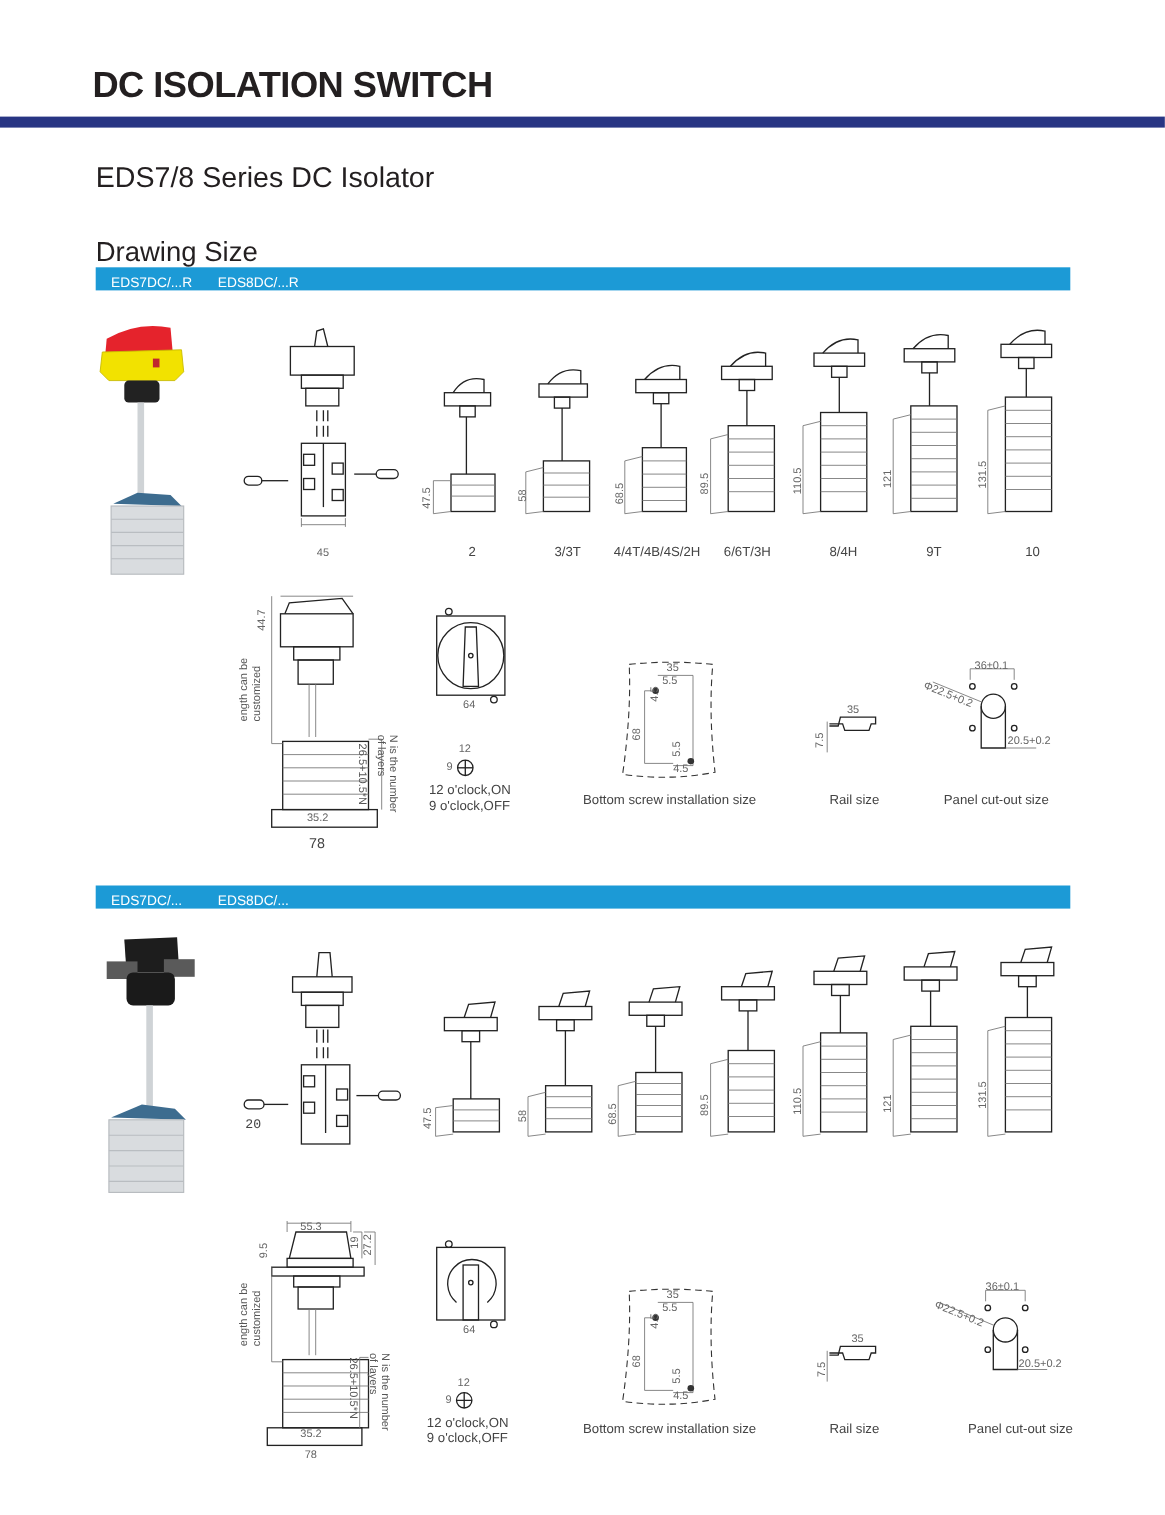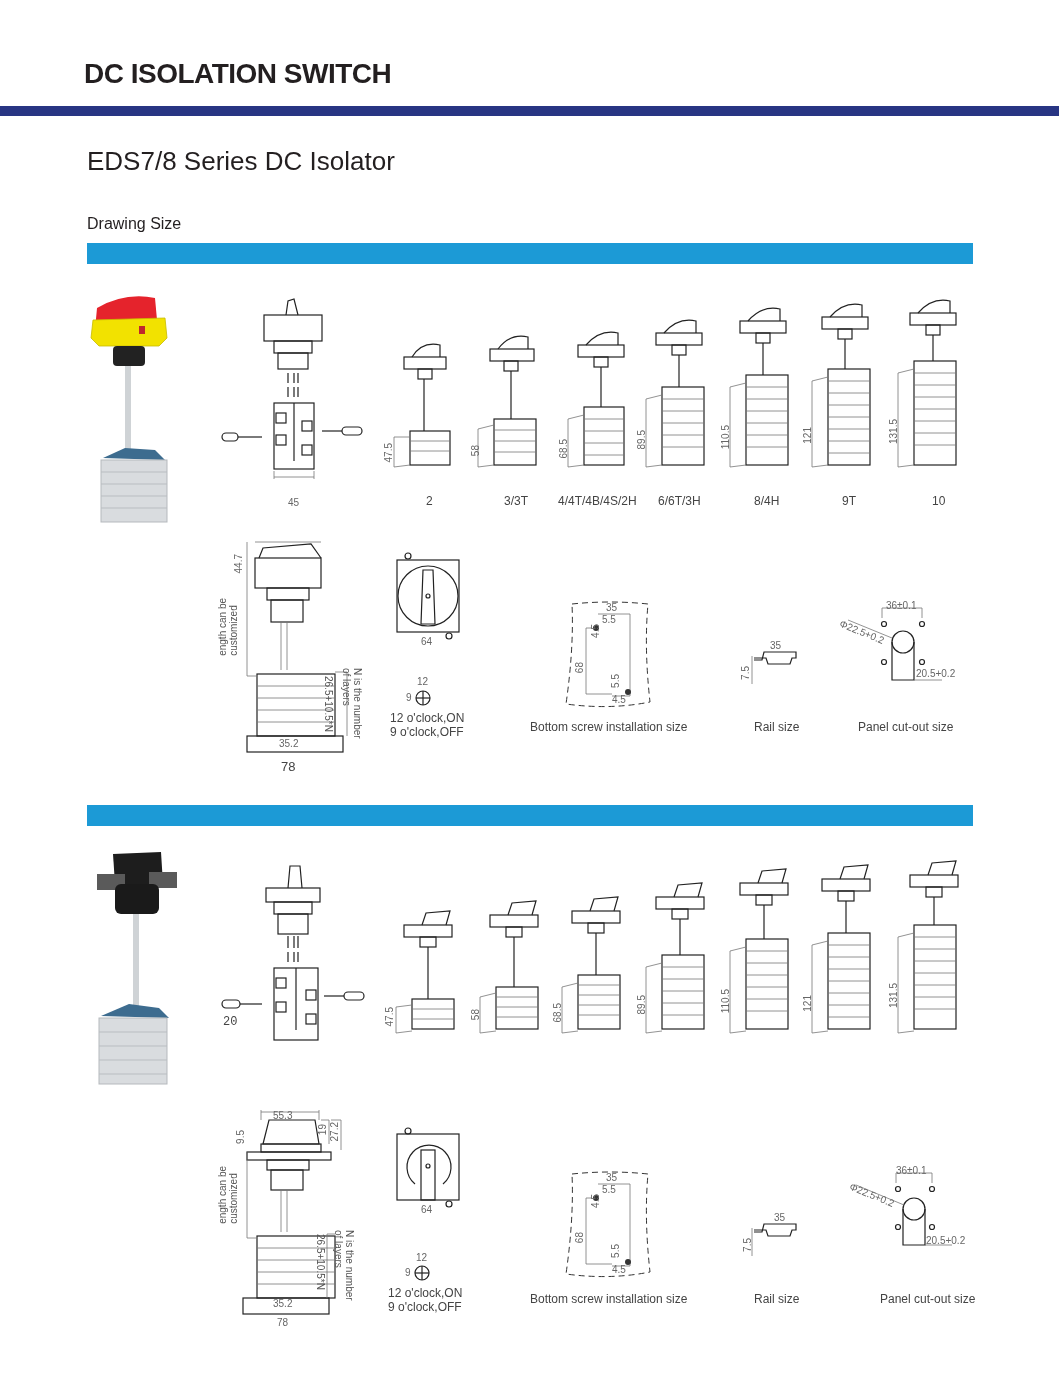--- a/index.html
+++ b/index.html
@@ -1,24 +1,24 @@
 <!DOCTYPE html>
 <html><head>
 <meta charset="utf-8">
 <style>
   * { box-sizing: border-box; margin: 0; padding: 0; }
   html, body { width: 1059px; height: 1377px; background: #ffffff; overflow: hidden; }
   body { position: relative; font-family: "DejaVu Sans", "Liberation Sans", sans-serif; color: #333; }
   .abs { position: absolute; }
-  .main-title { left: 84px; top: 58px; font-size: 28px; font-weight: bold; color: #231f20; letter-spacing: -0.5px; font-family: "Liberation Sans", sans-serif; }
+  .main-title { left: 84px; top: 58px; font-size: 33px; font-weight: bold; color: #231f20; letter-spacing: -0.5px; font-family: "Liberation Sans", sans-serif; }
   .rule { left: 0; top: 106px; width: 1059px; height: 10px; background: #283583; }
   .sub-title { left: 87px; top: 146px; font-size: 26px; color: #231f20; font-family: "Liberation Sans", sans-serif; }
-  .section-title { left: 87px; top: 215px; font-size: 16px; color: #231f20; font-family: "Liberation Sans", sans-serif; }
+  .section-title { left: 87px; top: 215px; font-size: 25px; color: #231f20; font-family: "Liberation Sans", sans-serif; }
   .band { left: 87px; width: 886px; height: 21px; background: #1c9ad6; color: #ffffff; font-size: 12.5px; line-height: 21px; font-family: "Liberation Sans", sans-serif; }
-  .band span { position: absolute; top: 16px; }
+  .band span { position: absolute; top: 4px; }
   .lbl { font-size: 12px; color: #444; font-family: "Liberation Sans", sans-serif; white-space: nowrap; }
   .dim { font-size: 10px; color: #666; font-family: "Liberation Sans", sans-serif; white-space: nowrap; }
   .vdim { writing-mode: vertical-rl; transform: rotate(180deg); }
   .vtext { writing-mode: vertical-rl; font-size: 10px; color: #555; font-family: "Liberation Sans", sans-serif; line-height: 11px; }
   svg { position: absolute; overflow: visible; }
   .ln { stroke: #222; stroke-width: 1.2; fill: none; }
   .lt { stroke: #777; stroke-width: 0.8; fill: none; }
 </style>
 </head>
 <body>

